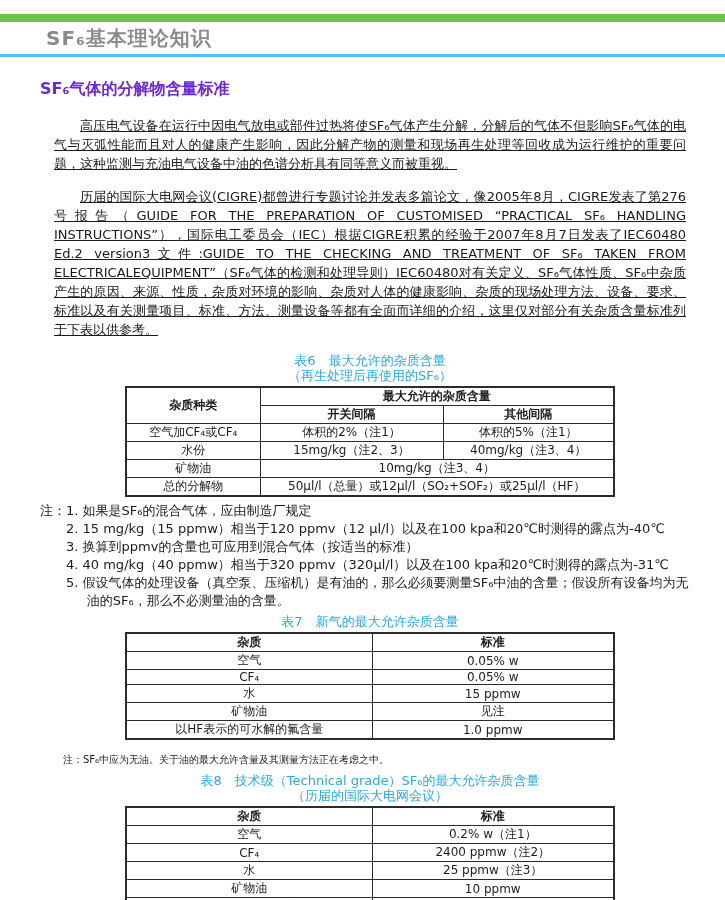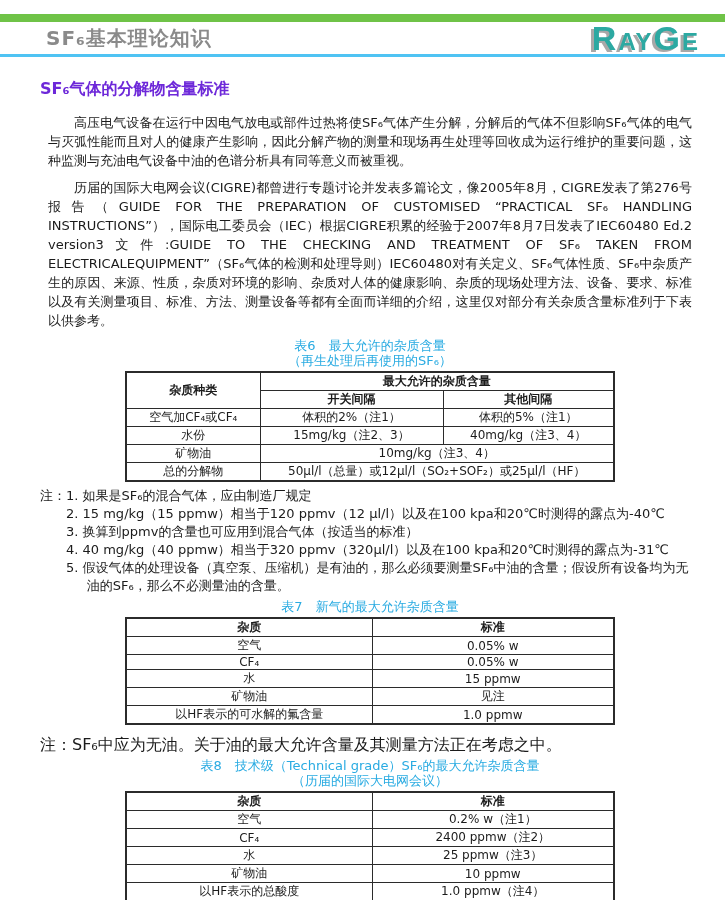--- a/index.html
+++ b/index.html
@@ -11,45 +11,42 @@
   .top-strip{height:14px;background:#ffffff;}
   .green-bar{height:8px;background:#6fc347;}
   .header-band{height:32px;display:flex;align-items:center;justify-content:space-between;padding:0 25px 0 46px;}
   .header-title{font-size:20px;font-weight:bold;color:#8a8a8a;letter-spacing:1px;}
   .logo{color:#2ca9a2;font-weight:bold;letter-spacing:2px;text-shadow:-3px 2px 0 #a8a8a8;font-family:"Liberation Sans",sans-serif;line-height:1;}
   .logo .big{font-size:34px;}
   .logo .small{font-size:24px;}
   .blue-rule{height:3px;background:#4fc3f3;}
   .content{padding:0 25px 0 40px;}
   .section-title{font-size:16px;font-weight:bold;color:#6d28d9;margin:19px 0 11px 0;line-height:26px;}
-  p.body-par{font-size:13px;line-height:19px;text-align:justify;text-indent:2em;margin:8px;}
+  p.body-par{font-size:13px;line-height:19px;text-align:justify;text-indent:2em;margin:14px;text-decoration:underline;}
   .caption{color:#29abe2;text-align:center;font-weight:normal;font-size:13px;line-height:15px;margin:0;}
   .cap-gap{margin-top:4px;}
   table.tbl{border-collapse:collapse;margin:3px auto 0 auto;width:488px;font-size:12px;table-layout:fixed;border:2px solid #2b2b2b;}
   table.tbl td{border:1px solid #2b2b2b;padding:0 5px;height:15px;text-align:center;overflow:hidden;white-space:nowrap;}
   table.tbl td.hd{font-weight:bold;}
   table.tbl td.l{text-align:center;}
   table.t7 td{height:14px;}
   .note-block{display:flex;font-size:13px;line-height:18px;margin-top:5px;}
   .note-prefix{flex:0 0 auto;white-space:nowrap;}
   .note-items{flex:1 1 auto;}
   .note-items div{padding-left:1.6em;text-indent:-1.6em;}
-  .single-note{font-size:16px;line-height:18px;margin-top:11px;}
+  .single-note{font-size:10px;line-height:18px;margin-top:11px;margin-left:23px;}
 </style>
 </head>
 <body>
 
 <div class="top-strip"></div>
 <div class="green-bar"></div>
 
 <div class="header-band">
   <div class="header-title">SF₆基本理论知识</div>
-  <div class="logo">
-    <span class="big">R</span><span class="small">AY</span><span class="big">G</span><span class="small">E</span>
-  </div>
 </div>
 <div class="blue-rule"></div>
 
 <div class="content">
 
   <div class="section-title">SF₆气体的分解物含量标准</div>
 
   <p class="body-par">高压电气设备在运行中因电气放电或部件过热将使SF₆气体产生分解，分解后的气体不但影响SF₆气体的电气与灭弧性能而且对人的健康产生影响，因此分解产物的测量和现场再生处理等回收成为运行维护的重要问题，这种监测与充油电气设备中油的色谱分析具有同等意义而被重视。</p>
   <p class="body-par">历届的国际大电网会议(CIGRE)都曾进行专题讨论并发表多篇论文，像2005年8月，CIGRE发表了第276号报告（GUIDE FOR THE PREPARATION OF CUSTOMISED “PRACTICAL SF₆ HANDLING INSTRUCTIONS”），国际电工委员会（IEC）根据CIGRE积累的经验于2007年8月7日发表了IEC60480 Ed.2 version3文件:GUIDE TO THE CHECKING AND TREATMENT OF SF₆ TAKEN FROM ELECTRICALEQUIPMENT”（SF₆气体的检测和处理导则）IEC60480对有关定义、SF₆气体性质、SF₆中杂质产生的原因、来源、性质，杂质对环境的影响、杂质对人体的健康影响、杂质的现场处理方法、设备、要求、标准以及有关测量项目、标准、方法、测量设备等都有全面而详细的介绍，这里仅对部分有关杂质含量标准列于下表以供参考。</p>
 

